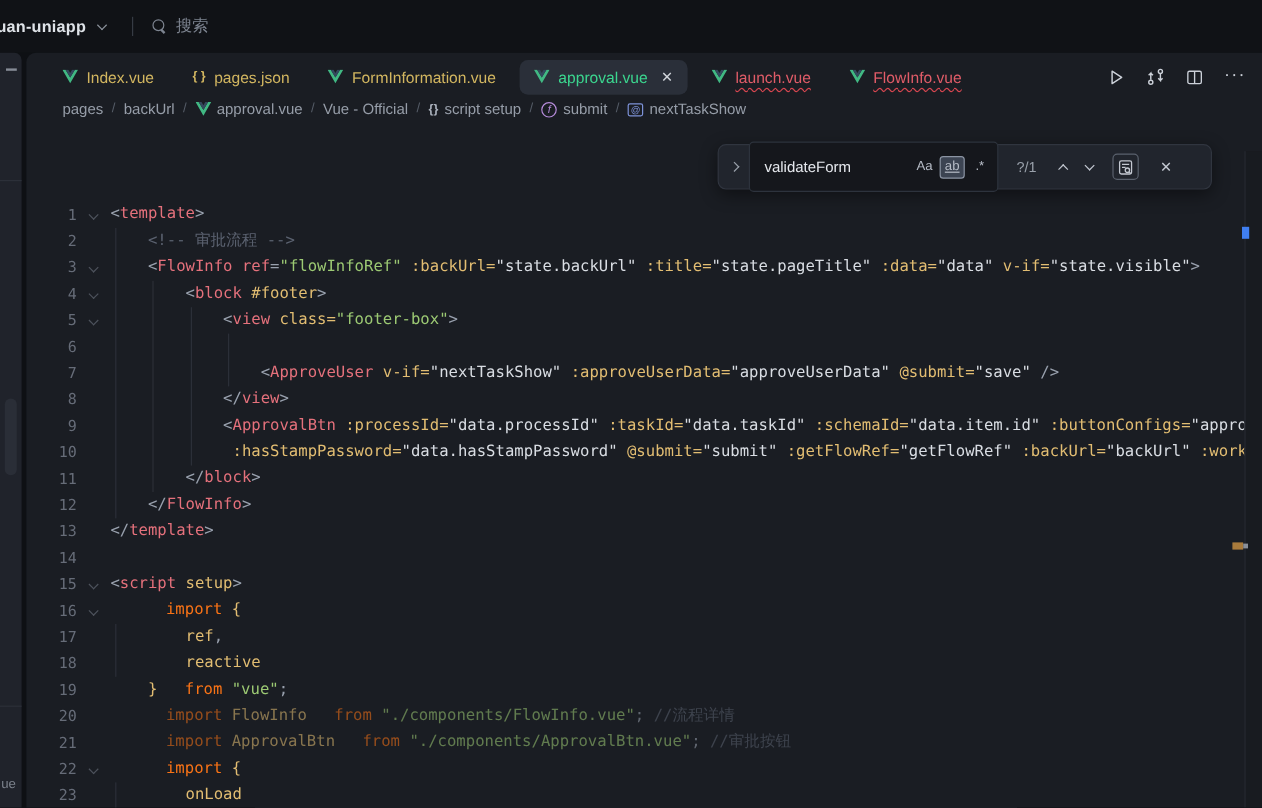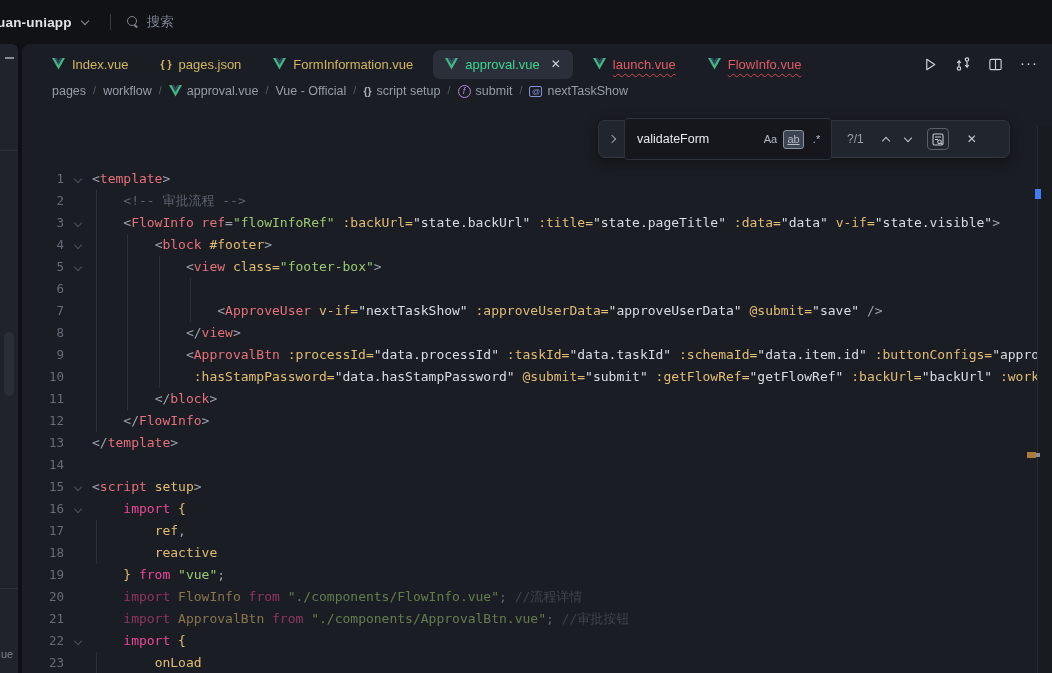--- a/index.html
+++ b/index.html
@@ -79,21 +79,21 @@
   .ln { width:42px; text-align:right; color:#666c78; flex:0 0 42px; font-size:12.5px; }
   .fold { width:28px; flex:0 0 28px; display:flex; align-items:center; justify-content:center; color:#4d525c; }
   .codetext { white-space:pre; }
   .dim-line .codetext span { opacity:.55; }
   .tok-ws {}
   .tok-p { color:#99a1ae; }
   .tok-t { color:#e5717c; }
   .tok-a { color:#e2bd72; }
   .tok-s { color:#9cc973; }
   .tok-e { color:#d9dde3; }
-  .tok-k { color:#ec4899; }
+  .tok-k { color:#f97316;margin-left:15px; }
   .tok-i { color:#e2bd72; }
   .tok-b { color:#e2bd72; }
   .tok-c { color:#5b6270; }
   .guide { position:absolute; width:1px; background:#2b2f38; }
   
   #ruler { position:absolute; right:0; top:82px; width:15px; height:547px; background:#181b20;
     border-left:1px solid #262a32; }
   #marker-blue { position:absolute; right:11px; top:145px; width:6px; height:10px; background:#3f7ef0; }
   #marker-orange { position:absolute; right:16px; top:408px; width:9px; height:6px; background:#a97b3c; }
   #marker-orange::after { content:""; position:absolute; left:9px; top:1px; width:4px; height:4px; background:#8a8f98; }
@@ -186,21 +186,21 @@
     </span>
     <span id="more-dots">···</span>
   </div>
 
   <div id="breadcrumbs">
       <span class="bc-item">
         <span>pages</span>
       </span>
       <span class="bc-sep">/</span>
       <span class="bc-item">
-        <span>workflow</span>
+        <span>backUrl</span>
       </span>
       <span class="bc-sep">/</span>
       <span class="bc-item">
         <svg viewBox="0 0 24 22" width="13" height="12">
           <path fill="#41b883" d="M0 0h4.8L12 12.2 19.2 0H24L12 21z"></path>
           <path fill="#34495e" d="M4.8 0h4.3L12 5.1 14.9 0h4.3L12 12.2z"></path>
         </svg>
         <span>approval.vue</span>
       </span>
       <span class="bc-sep">/</span>

